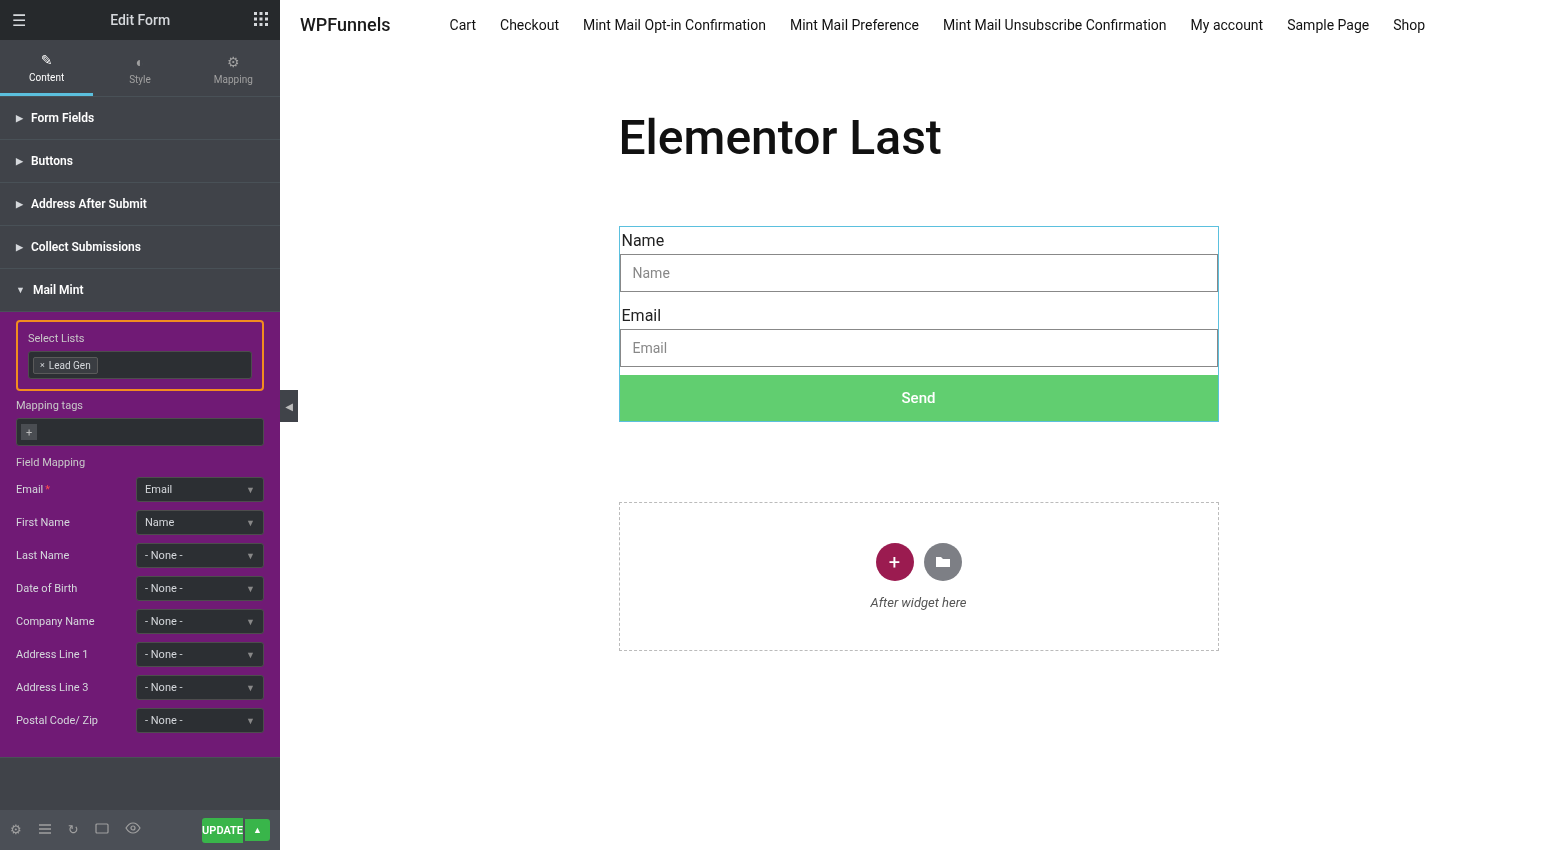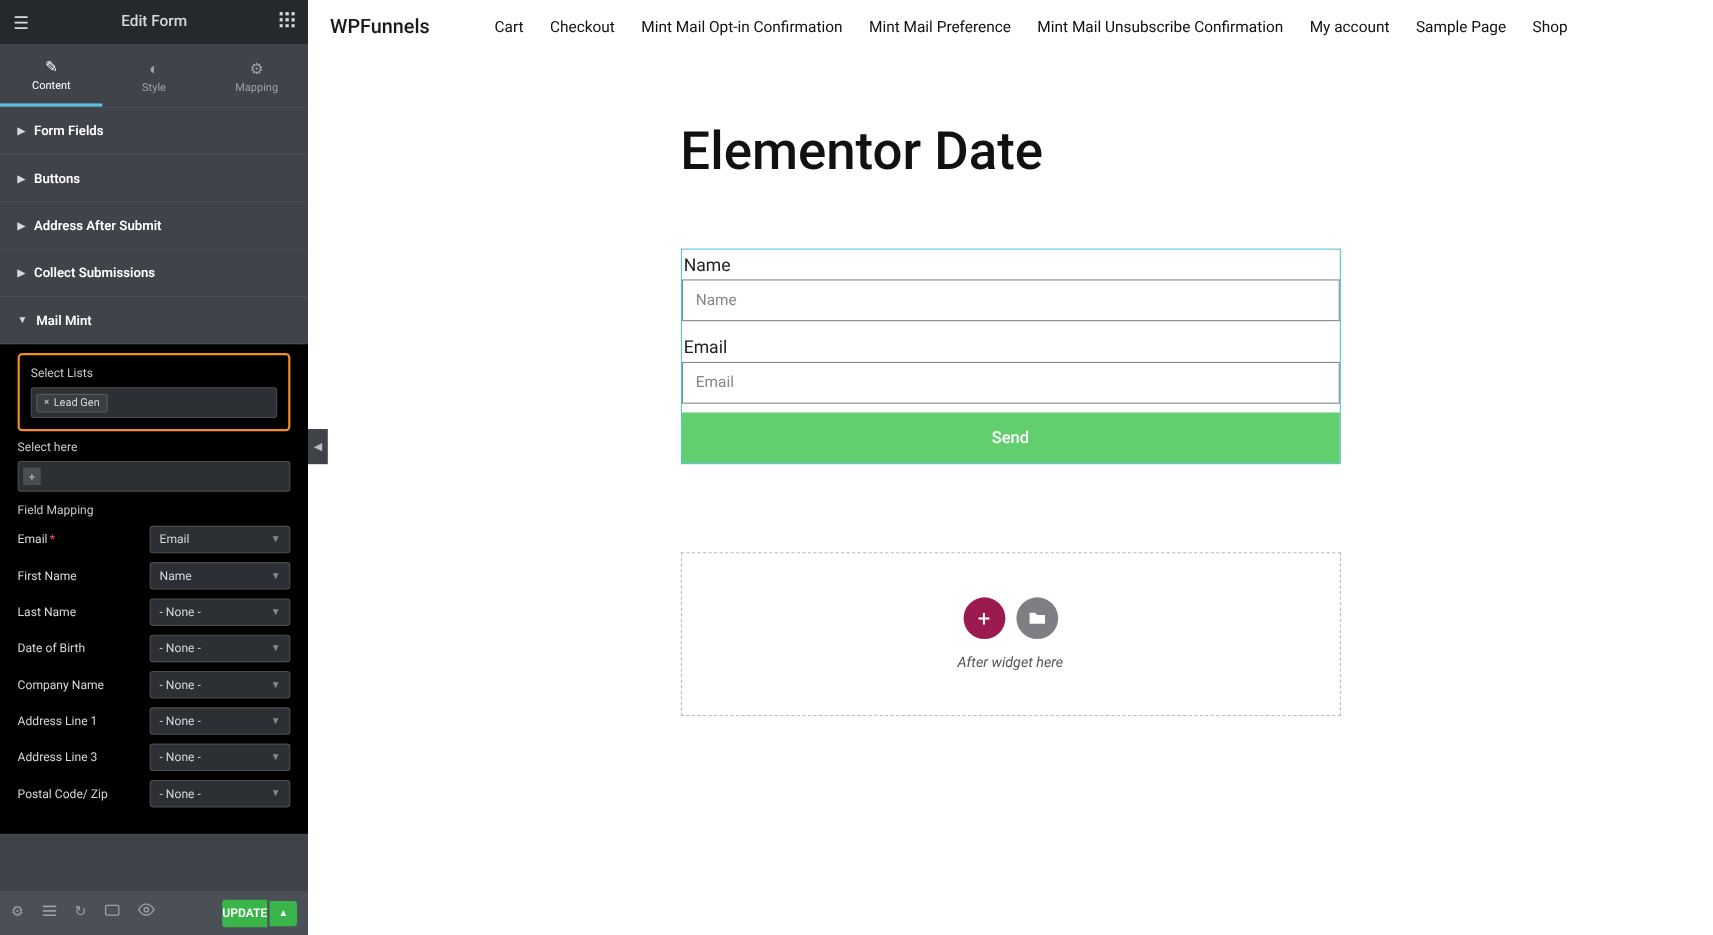--- a/index.html
+++ b/index.html
@@ -18,21 +18,21 @@
 .tab .ticon { font-size: 14px; margin-bottom: 4px; }
 .tab .tlabel { font-size: 10px; }
 
 .panel-scroll { flex: 1; overflow-y: auto; position: relative; }
 .panel-scroll::-webkit-scrollbar { width: 6px; }
 .panel-scroll::-webkit-scrollbar-thumb { background: #666; border-radius: 3px; }
 
 .accordion { border-top: 1px solid #495157; }
 .accordion-header { display: flex; align-items: center; padding: 14px 16px; background: #404349; border-bottom: 1px solid #495157; cursor: pointer; font-weight: 600; font-size: 12px; color: #fff; }
 .accordion-header .caret { margin-right: 8px; font-size: 9px; color: #d5d8dc; }
-.accordion-body { padding: 10px 16px 16px; background: #000000; border-bottom: 1px solid #495157; }
+.accordion-body { padding: 10px 16px 16px; background: #701a75; border-bottom: 1px solid #495157; }
 
 .highlight-box { border: 2px solid #f28c1f; border-radius: 4px; padding: 10px 10px 10px 10px; margin: -2px 0 8px; }
 .field-label { font-size: 11px; color: #c9c9c9; margin-bottom: 6px; display: block; }
 .tag-input { background: #2c2f33; border: 1px solid #4d4d4d; border-radius: 3px; padding: 4px; display: flex; align-items: center; min-height: 28px; }
 .tag-chip { background: #3a3d42; border: 1px solid #5a5a5a; color: #d5d8dc; font-size: 10px; padding: 2px 6px; border-radius: 2px; display: inline-flex; align-items: center; }
 .tag-chip .x { margin-right: 4px; font-size: 9px; cursor: pointer; }
 .plus-box { width: 16px; height: 16px; background: #4a4d52; color: #bbb; display: inline-flex; align-items: center; justify-content: center; font-size: 11px; cursor: pointer; }
 
 .section-label { font-size: 11px; color: #c9c9c9; margin: 10px 0 8px; display:block; }
 .map-row { display: flex; align-items: center; justify-content: space-between; margin-bottom: 8px; }
@@ -136,21 +136,21 @@
         <div class="highlight-box">
           <span class="field-label">Select Lists</span>
           <div class="tag-input">
             <span class="tag-chip">
                 <span class="x">×</span>
                 <span>Lead Gen</span>
               </span>
           </div>
         </div>
 
-        <span class="field-label">Select here</span>
+        <span class="field-label">Mapping tags</span>
         <div class="tag-input">
           <span class="plus-box">+</span>
         </div>
 
         <span class="section-label">Field Mapping</span>
         <div id="mapping-rows">
             <div class="map-row">
               <span class="map-label">Email<span class="req">*</span></span>
   <div class="select">
                 <span>Email</span>
@@ -244,21 +244,21 @@
         <a>Mint Mail Opt-in Confirmation</a>
         <a>Mint Mail Preference</a>
         <a>Mint Mail Unsubscribe Confirmation</a>
         <a>My account</a>
         <a>Sample Page</a>
         <a>Shop</a>
       </div>
   </div>
 
   <div class="page">
-    <h1 class="page-title">Elementor Date</h1>
+    <h1 class="page-title">Elementor Last</h1>
 
     <div class="form-box">
       <div class="flabel">Name</div>
       <input class="tinput" placeholder="Name" style="">
       <div class="flabel" style="margin-top:10px">Email</div>
       <input class="tinput" placeholder="Email" style="">
       <button class="submit-btn">Send</button>
     </div>
 
     <div class="dropzone">

